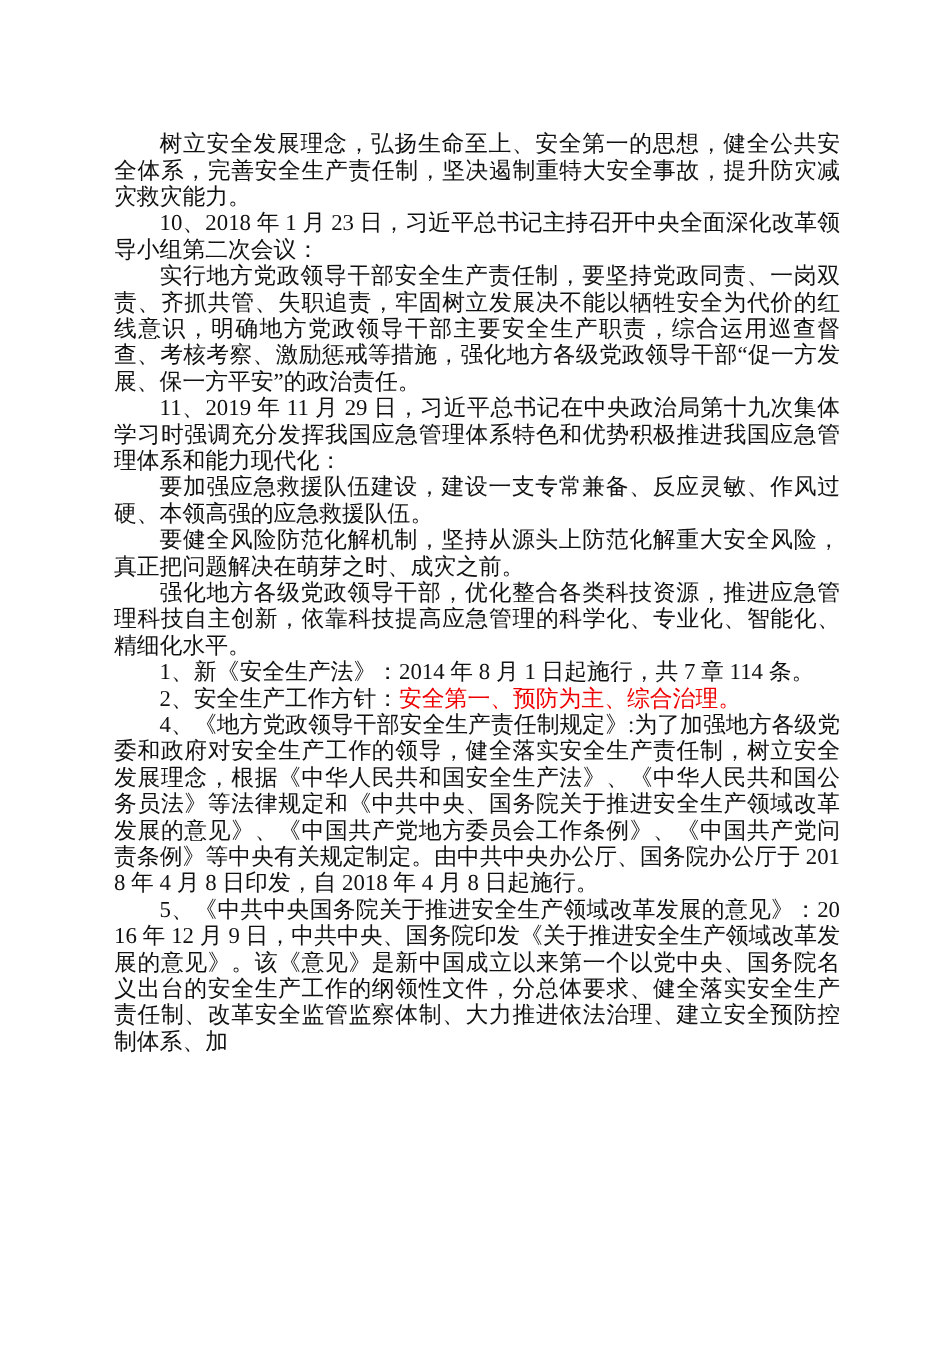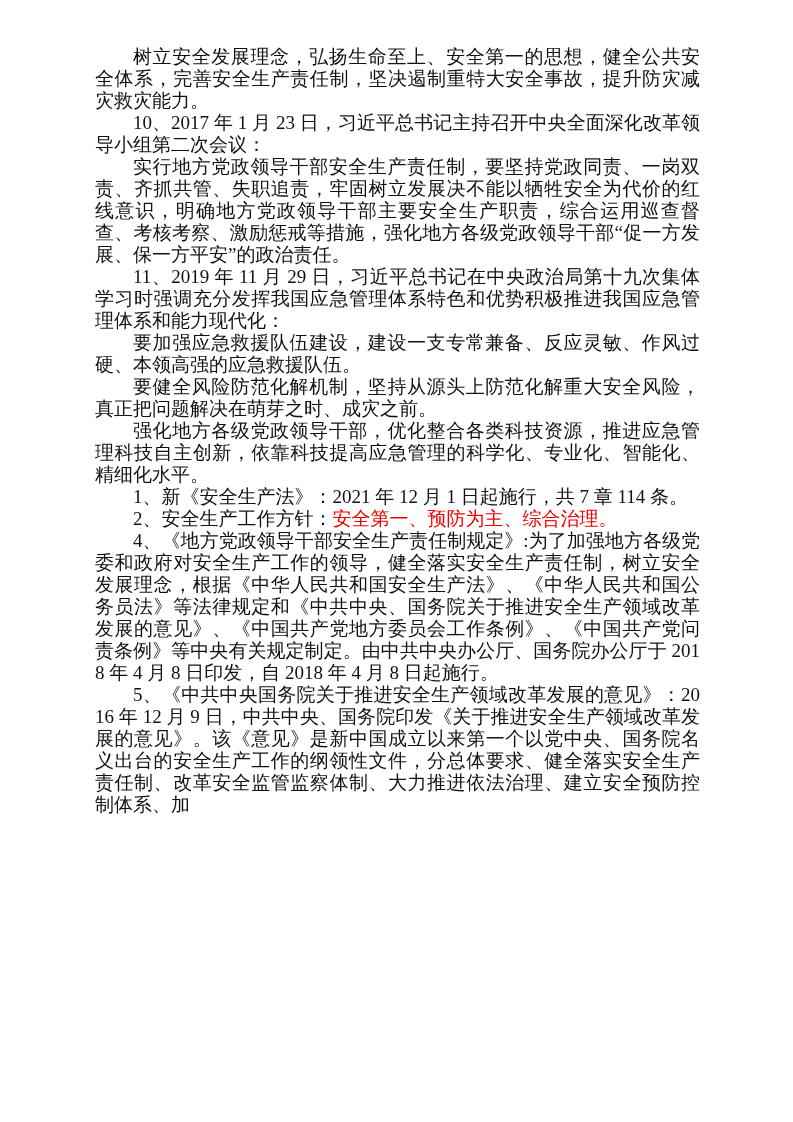--- a/index.html
+++ b/index.html
@@ -7,21 +7,21 @@
     padding: 0;
     background: #ffffff;
   }
   .page {
     position: relative;
     width: 793px;
     height: 1122px;
     margin: 0 auto;
     background: var(--page-bg, #ffffff);
     box-sizing: border-box;
-    padding: 46px 93px 40px 95px;
+    padding: 110px 93px 40px 95px;
     overflow: hidden;
     font-family: "Liberation Serif", "DejaVu Serif", serif;
     font-size: 19px;
     line-height: 22px;
     color: var(--ink, #111111);
   }
   .para {
     margin: 0;
     text-align: justify;
     text-indent: 2em;
@@ -29,23 +29,23 @@
   }
   .red {
     color: var(--accent-red, #ee0000);
   }
 </style>
 </head>
 <body>
 
 <div class="page">
   <p class="para">树立安全发展理念，弘扬生命至上、安全第一的思想，健全公共安全体系，完善安全生产责任制，坚决遏制重特大安全事故，提升防灾减灾救灾能力。</p>
-  <p class="para">10、2017 年 1 月 23 日，习近平总书记主持召开中央全面深化改革领导小组第二次会议：</p>
+  <p class="para">10、2018 年 1 月 23 日，习近平总书记主持召开中央全面深化改革领导小组第二次会议：</p>
   <p class="para">实行地方党政领导干部安全生产责任制，要坚持党政同责、一岗双责、齐抓共管、失职追责，牢固树立发展决不能以牺牲安全为代价的红线意识，明确地方党政领导干部主要安全生产职责，综合运用巡查督查、考核考察、激励惩戒等措施，强化地方各级党政领导干部“促一方发展、保一方平安”的政治责任。</p>
   <p class="para">11、2019 年 11 月 29 日，习近平总书记在中央政治局第十九次集体学习时强调充分发挥我国应急管理体系特色和优势积极推进我国应急管理体系和能力现代化：</p>
   <p class="para">要加强应急救援队伍建设，建设一支专常兼备、反应灵敏、作风过硬、本领高强的应急救援队伍。</p>
   <p class="para">要健全风险防范化解机制，坚持从源头上防范化解重大安全风险，真正把问题解决在萌芽之时、成灾之前。</p>
   <p class="para">强化地方各级党政领导干部，优化整合各类科技资源，推进应急管理科技自主创新，依靠科技提高应急管理的科学化、专业化、智能化、精细化水平。</p>
-  <p class="para">1、新《安全生产法》：2021 年 12 月 1 日起施行，共 7 章 114 条。</p>
+  <p class="para">1、新《安全生产法》：2014 年 8 月 1 日起施行，共 7 章 114 条。</p>
   <p class="para"><span>2、安全生产工作方针：</span><span class="red">安全第一、预防为主、综合治理。</span></p>
   <p class="para">4、《地方党政领导干部安全生产责任制规定》:为了加强地方各级党委和政府对安全生产工作的领导，健全落实安全生产责任制，树立安全发展理念，根据《中华人民共和国安全生产法》、《中华人民共和国公务员法》等法律规定和《中共中央、国务院关于推进安全生产领域改革发展的意见》、《中国共产党地方委员会工作条例》、《中国共产党问责条例》等中央有关规定制定。由中共中央办公厅、国务院办公厅于 2018 年 4 月 8 日印发，自 2018 年 4 月 8 日起施行。</p>
   <p class="para">5、《中共中央国务院关于推进安全生产领域改革发展的意见》：2016 年 12 月 9 日，中共中央、国务院印发《关于推进安全生产领域改革发展的意见》。该《意见》是新中国成立以来第一个以党中央、国务院名义出台的安全生产工作的纲领性文件，分总体要求、健全落实安全生产责任制、改革安全监管监察体制、大力推进依法治理、建立安全预防控制体系、加</p>
 </div>
 
 </body></html>

